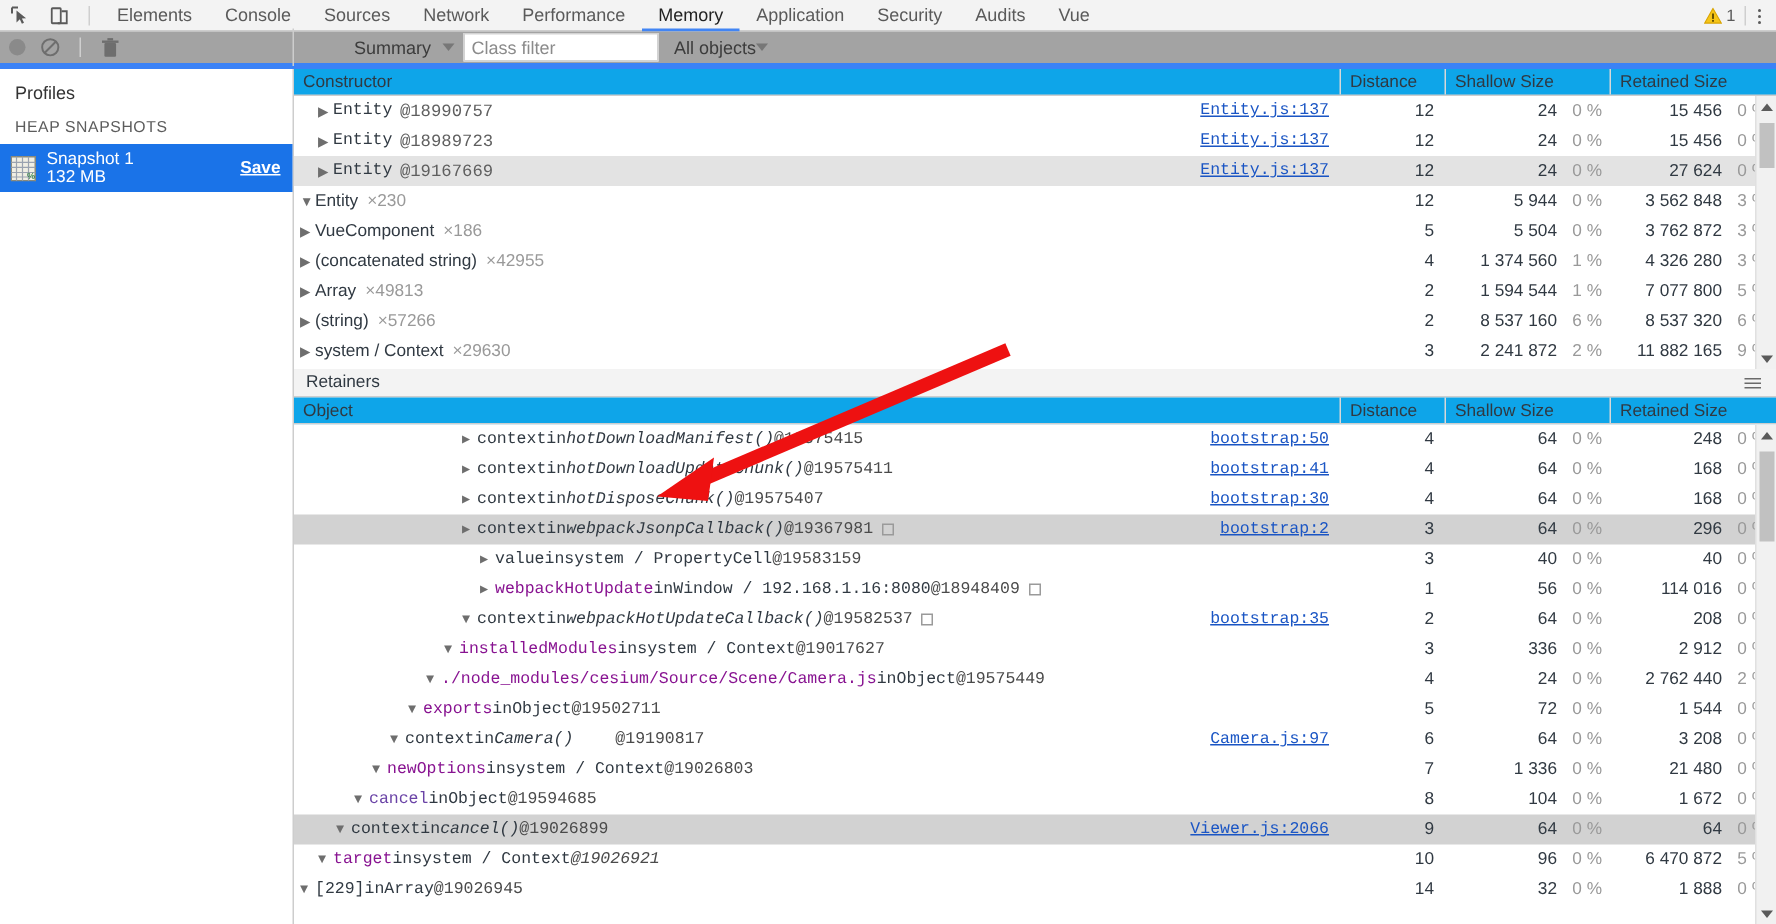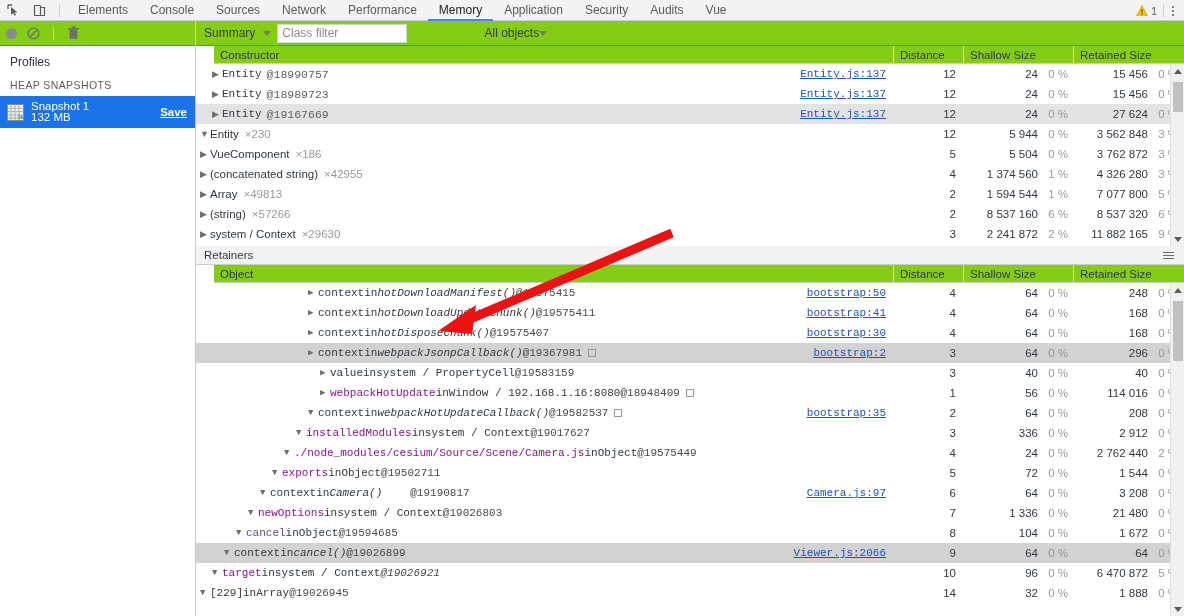--- a/index.html
+++ b/index.html
@@ -42,44 +42,45 @@
   .warn-chip { display: flex; align-items: center; gap: 3px; padding: 0 4px; cursor: pointer; }
   .warn-count { font-size: 11px; color: #5a5a5a; }
   .vsep { width: 1px; height: 13px; background: #cfcfcf; }
   .kebab { width: 14px; display:flex; flex-direction: column; align-items:center; gap:2px; cursor:pointer; padding: 0 4px;}
   .kebab i { width: 2px; height: 2px; background: #5a5a5a; border-radius: 50%; display:block; }
 
   
   .toolbar2 {
     display: flex; align-items: center;
     height: 25px;
-    background: #84cc16;
-    border-bottom: 1px solid #3b82f6;
+    background: #a3a3a3;
+    border-bottom: 4px solid #3b82f6;
     position: relative;
+    gap: 32px;
   }
   .t2-left { display: flex; align-items: center; width: 196px; padding-left: 6px; gap: 10px;
              height: 25px; border-right: 1px solid #cdcdcd; }
   .rec-dot { width: 11px; height: 11px; border-radius: 50%; background: #8a8a8a; cursor:pointer; }
   .ban { width: 13px; height: 13px; cursor: pointer; }
   .trash { width: 13px; height: 14px; cursor: pointer; }
   .t2-right { display: flex; align-items: center; flex: 1; height: 25px; }
   .select-box {
     display: flex; align-items: center; gap: 8px;
     padding: 0 6px 0 8px; height: 25px; cursor: pointer;
     color: #3c3c3c; font-size: 12px;
   }
   .caret { width: 0; height: 0; border-left: 4px solid transparent; border-right: 4px solid transparent;
            border-top: 5px solid #777; }
   .filter-input {
     background: #fff; border: 1px solid #d3d3d3; height: 19px; width: 130px;
     font-family: "Liberation Sans", sans-serif; font-size: 12px; color: #333;
     padding: 0 4px; outline: none;
   }
   .filter-input::placeholder { color: #8b8b8b; }
-  .objsel { display:flex; align-items:center; width: 215px; justify-content: center;
+  .objsel { display:flex; align-items:center; width: 215px; justify-content: flex-start;
             padding: 0 8px 0 10px; height: 38px; cursor: pointer; font-size: 12px; color: #3c3c3c;}
 
   
   .body { display: flex; height: 570px; }
 
   
   .sidebar { width: 196px; border-right: 1px solid #cdcdcd; background: #fff; height: 570px; }
   .sb-title { font-size: 12px; color: #333; padding: 9px 10px 4px 10px; }
   .sb-section { font-size: 10.5px; letter-spacing: .4px; color: #5c5c5c; padding: 6px 10px 5px 10px; }
   .snap-item {
@@ -102,22 +103,22 @@
   .section-bar {
     height: 19px; background: #f3f3f3; border-bottom: 1px solid #cdcdcd;
     display: flex; align-items: center; padding: 0 8px;
     font-size: 11.5px; color: #303942; justify-content: space-between;
   }
   .hamb { display: flex; flex-direction: column; gap: 2px; cursor: pointer; padding-right:2px;}
   .hamb i { width: 11px; height: 1px; background: #6a6a6a; display:block; }
 
   
   .grid-head {
-    display: flex; height: 18px; background: #84cc16;
-    border-bottom: 1px solid #cdcdcd; font-size: 11.5px; color: #303942; margin-left: 18px;
+    display: flex; height: 18px; background: #0ea5e9;
+    border-bottom: 1px solid #cdcdcd; font-size: 11.5px; color: #303942;
   }
   .gh-cell { display:flex; align-items:center; padding: 0 6px; border-right: 1px solid #d8d8d8; cursor:pointer; }
   .gh-obj { flex: 1; min-width: 0; }
   .gh-dist { width: 70px; }
   .gh-shal { width: 110px; }
   .gh-ret  { width: 110px; border-right: none; }
 
   .grid-body { flex: 1; overflow: hidden; position: relative; background:#fff; }
   .row {
     display: flex; height: 20px; align-items: center;

